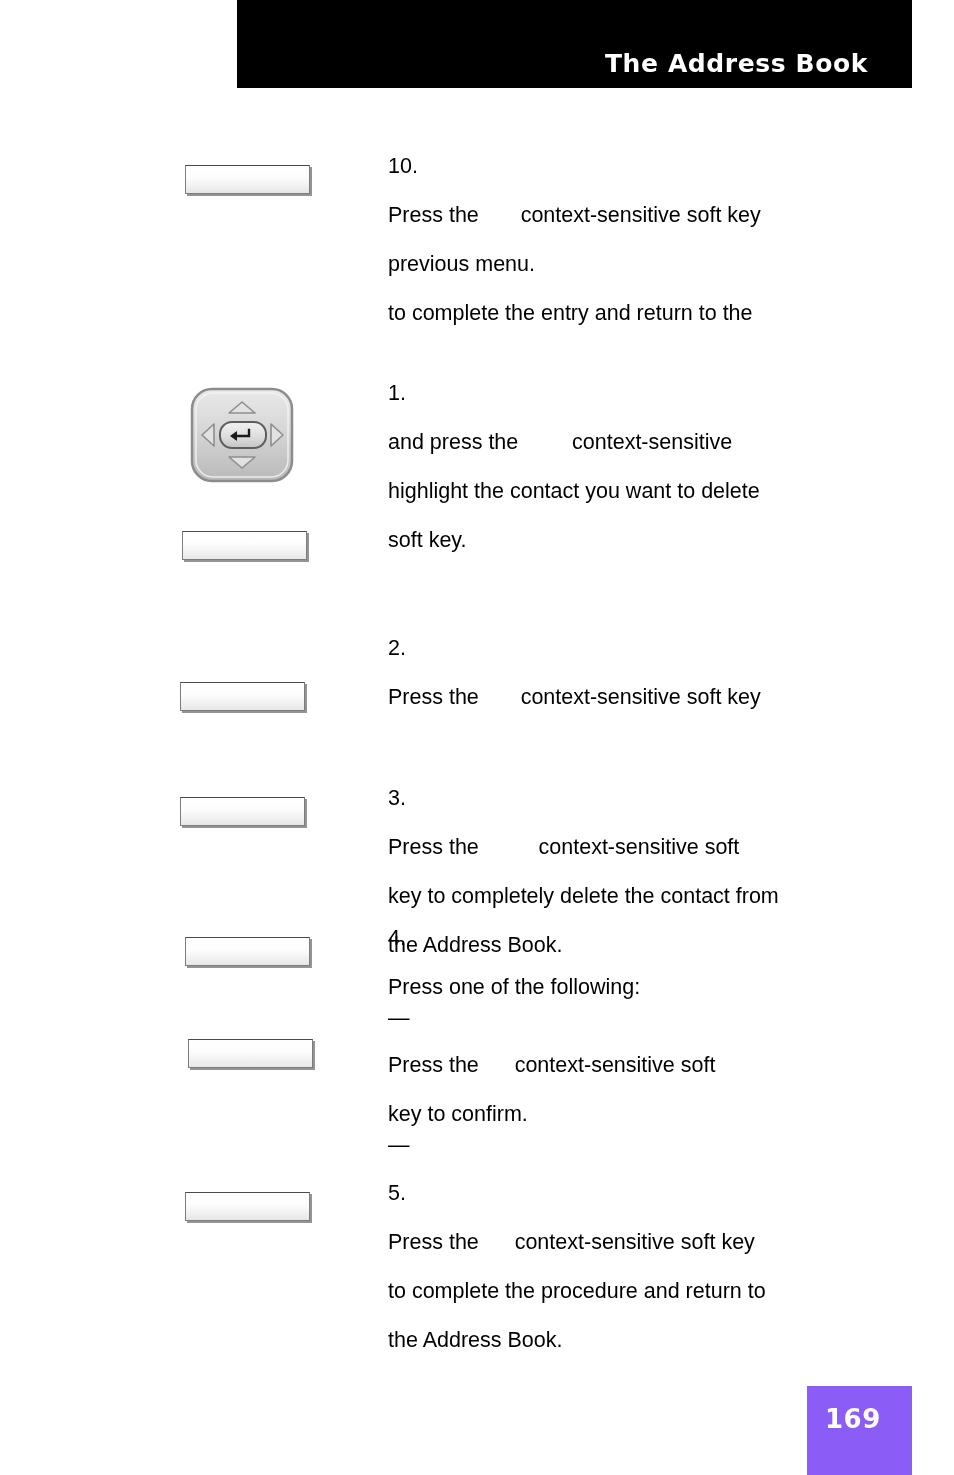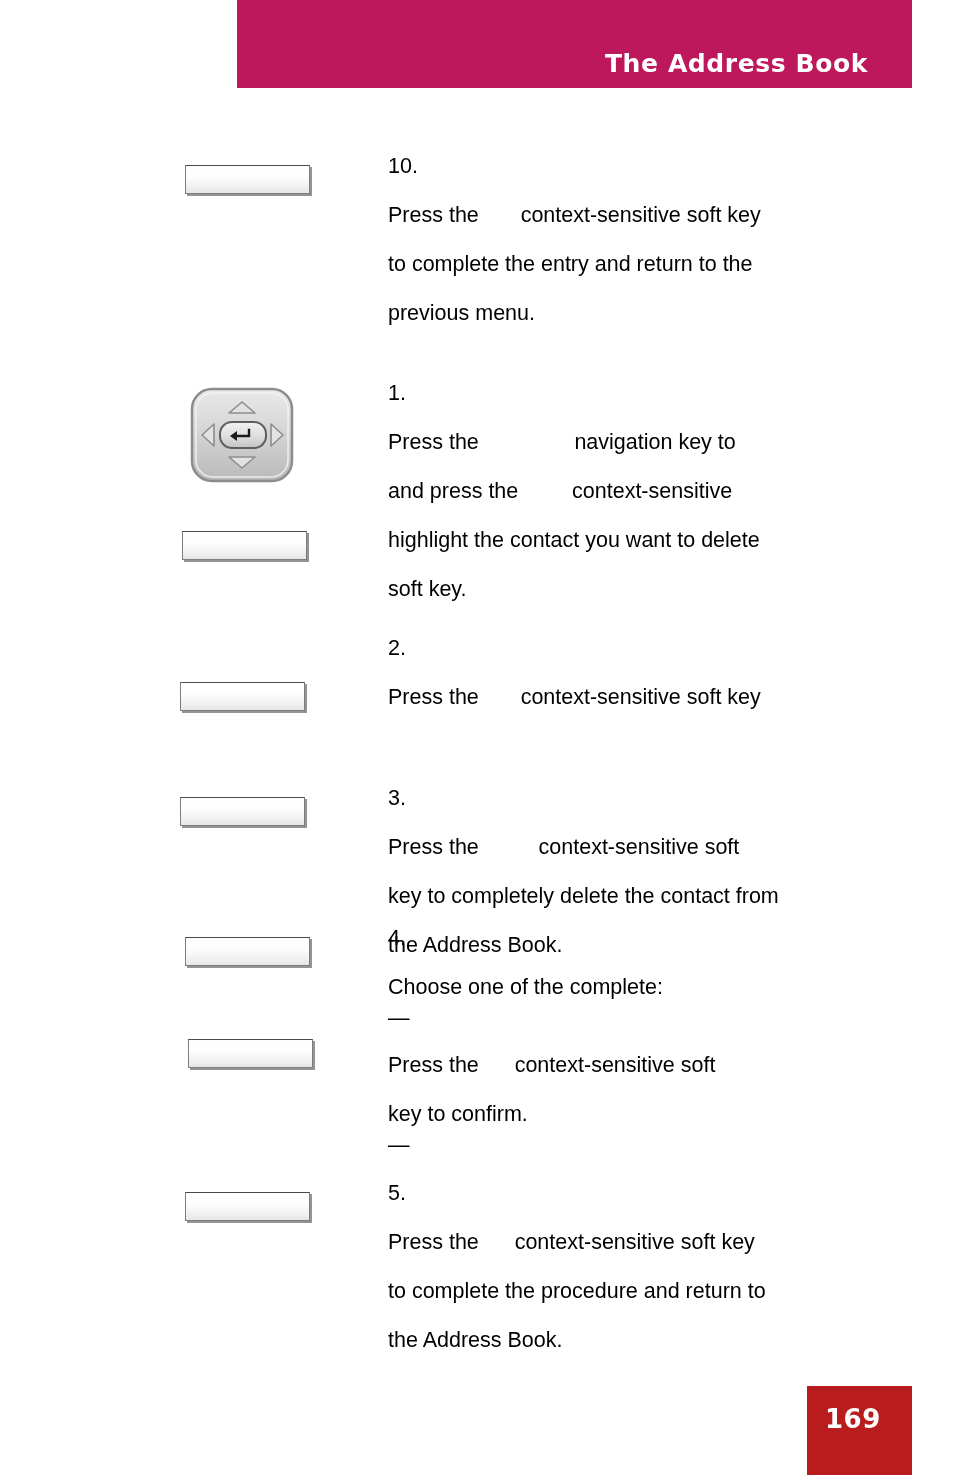--- a/index.html
+++ b/index.html
@@ -15,42 +15,42 @@
     overflow: hidden;
   }
 
   
   .header-bar {
     position: absolute;
     left: 237px;
     top: 0;
     width: 675px;
     height: 88px;
-    background: #be185d;
+    background: #000000;
   }
   .header-title {
     position: absolute;
     right: 44px;
     bottom: 10px;
     color: #ffffff;
     font-size: 25px;
     font-weight: bold;
     letter-spacing: 0.6px;
     font-family: "DejaVu Sans", sans-serif;
     white-space: nowrap;
   }
 
   
   .footer-bar {
     position: absolute;
     left: 807px;
     top: 1386px;
     width: 105px;
     height: 89px;
-    background: #b91c1c;
+    background: #8b5cf6;
   }
   .footer-page-number {
     position: absolute;
     left: 18px;
     top: 18px;
     color: #ffffff;
     font-size: 26px;
     font-weight: bold;
     letter-spacing: 0.5px;
     font-family: "DejaVu Sans", sans-serif;
@@ -137,22 +137,22 @@
 <div class="content">
 
   <div class="softkey" style="left:185px; top:165px;">
     <span class="softkey-label"></span>
   </div>
 
   <div class="step" style="left:388px; top:152px;">
     <span class="step-num">10.</span>
     <span class="step-body">
       <span class="step-line">Press the       context-sensitive soft key</span>
+      <span class="step-line">previous menu.</span>
       <span class="step-line">to complete the entry and return to the</span>
-      <span class="step-line">previous menu.</span>
     </span>
   </div>
 
   <div class="navkey" style="left:189px; top:386px;">
     <svg width="108" height="100" viewBox="0 0 108 100" aria-hidden="true">
       <defs>
         <linearGradient id="navBody" x1="0" y1="0" x2="0" y2="1">
           <stop offset="0%" stop-color="#e9e9e9"></stop>
           <stop offset="45%" stop-color="#d6d6d6"></stop>
           <stop offset="100%" stop-color="#b9b9b9"></stop>
@@ -190,21 +190,20 @@
     </svg>
   </div>
 
   <div class="softkey" style="left:182px; top:531px;">
     <span class="softkey-label"></span>
   </div>
 
   <div class="step" style="left:388px; top:379px;">
     <span class="step-num">1.</span>
     <span class="step-body">
-      <span class="step-line">Press the                navigation key to</span>
       <span class="step-line">and press the         context-sensitive</span>
       <span class="step-line">highlight the contact you want to delete</span>
       <span class="step-line">soft key.</span>
     </span>
   </div>
 
   <div class="softkey" style="left:180px; top:682px;">
     <span class="softkey-label"></span>
   </div>
 
@@ -232,21 +231,21 @@
     <span class="softkey-label"></span>
   </div>
 
   <div class="softkey" style="left:188px; top:1039px;">
     <span class="softkey-label"></span>
   </div>
 
   <div class="step" style="left:388px; top:924px;">
     <span class="step-num">4.</span>
     <span class="step-body">
-      <span class="step-line">Choose one of the complete:</span>
+      <span class="step-line">Press one of the following:</span>
 
       <span class="sub-item">
         <span class="sub-dash">—</span>
         <span class="sub-body">
           <span class="step-line">Press the      context-sensitive soft</span>
           <span class="step-line">key to confirm.</span>
         </span>
       </span>
 
       <span class="sub-item">

